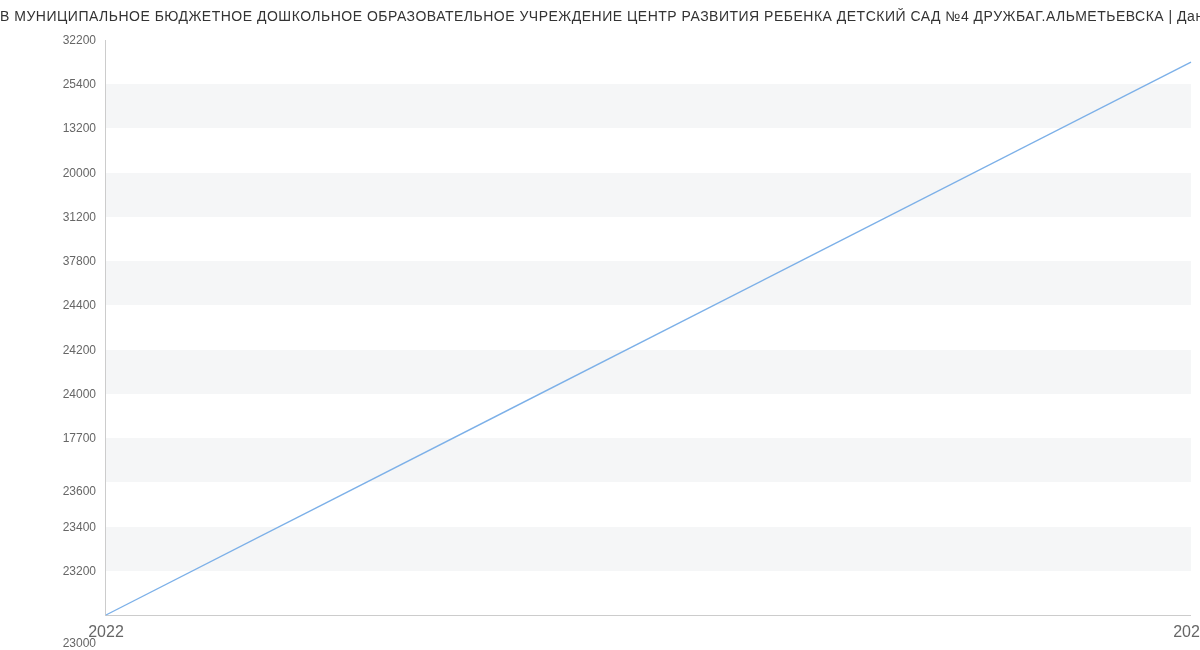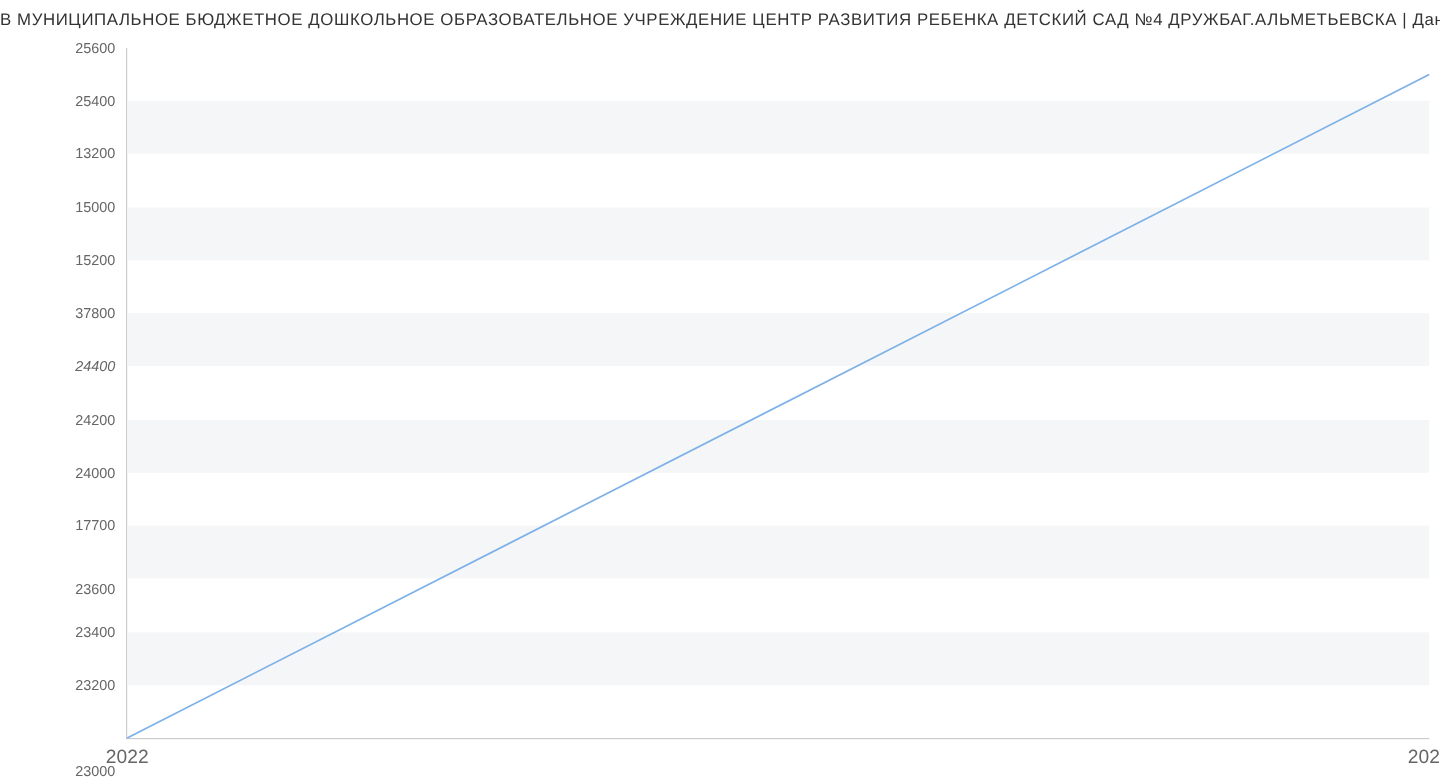--- a/index.html
+++ b/index.html
@@ -92,23 +92,23 @@
     <svg class="line-svg" id="line-svg" viewBox="0 0 1085 575" preserveAspectRatio="none">
       <path id="data-path" class="data-line" d="M0 575 L1085 22.11538461538464"></path>
     </svg>
   <div class="y-tick-label" style="top: 575px; margin-top: 28px;">23000</div>
       <div class="y-tick-label" style="top: 530.769px;">23200</div>
       <div class="y-tick-label" style="top: 486.538px;">23400</div>
       <div class="y-tick-label" style="top: 451px;">23600</div>
       <div class="y-tick-label" style="top: 398.077px;">17700</div>
       <div class="y-tick-label" style="top: 353.846px;">24000</div>
       <div class="y-tick-label" style="top: 309.615px;">24200</div>
-      <div class="y-tick-label" style="top: 265.385px; font-style: italic;">24400</div>
+      <div class="y-tick-label" style="top: 265.385px;">24400</div>
       <div class="y-tick-label" style="top: 221.154px;">37800</div>
-      <div class="y-tick-label" style="top: 176.923px;">15200</div>
-      <div class="y-tick-label" style="top: 132.692px;">15000</div>
+      <div class="y-tick-label" style="top: 176.923px;">31200</div>
+      <div class="y-tick-label" style="top: 132.692px;">20000</div>
       <div class="y-tick-label" style="top: 88.4615px;">13200</div>
       <div class="y-tick-label" style="top: 44.2308px;">25400</div>
-      <div class="y-tick-label" style="top: 0px;">25600</div>
+      <div class="y-tick-label" style="top: 0px;">32200</div>
       <div class="x-tick-label" style="left: 0px;">2022</div>
       <div class="x-tick-label" style="left: 1085px;">2024</div>
     </div>
 </div>
 
 </body></html>

